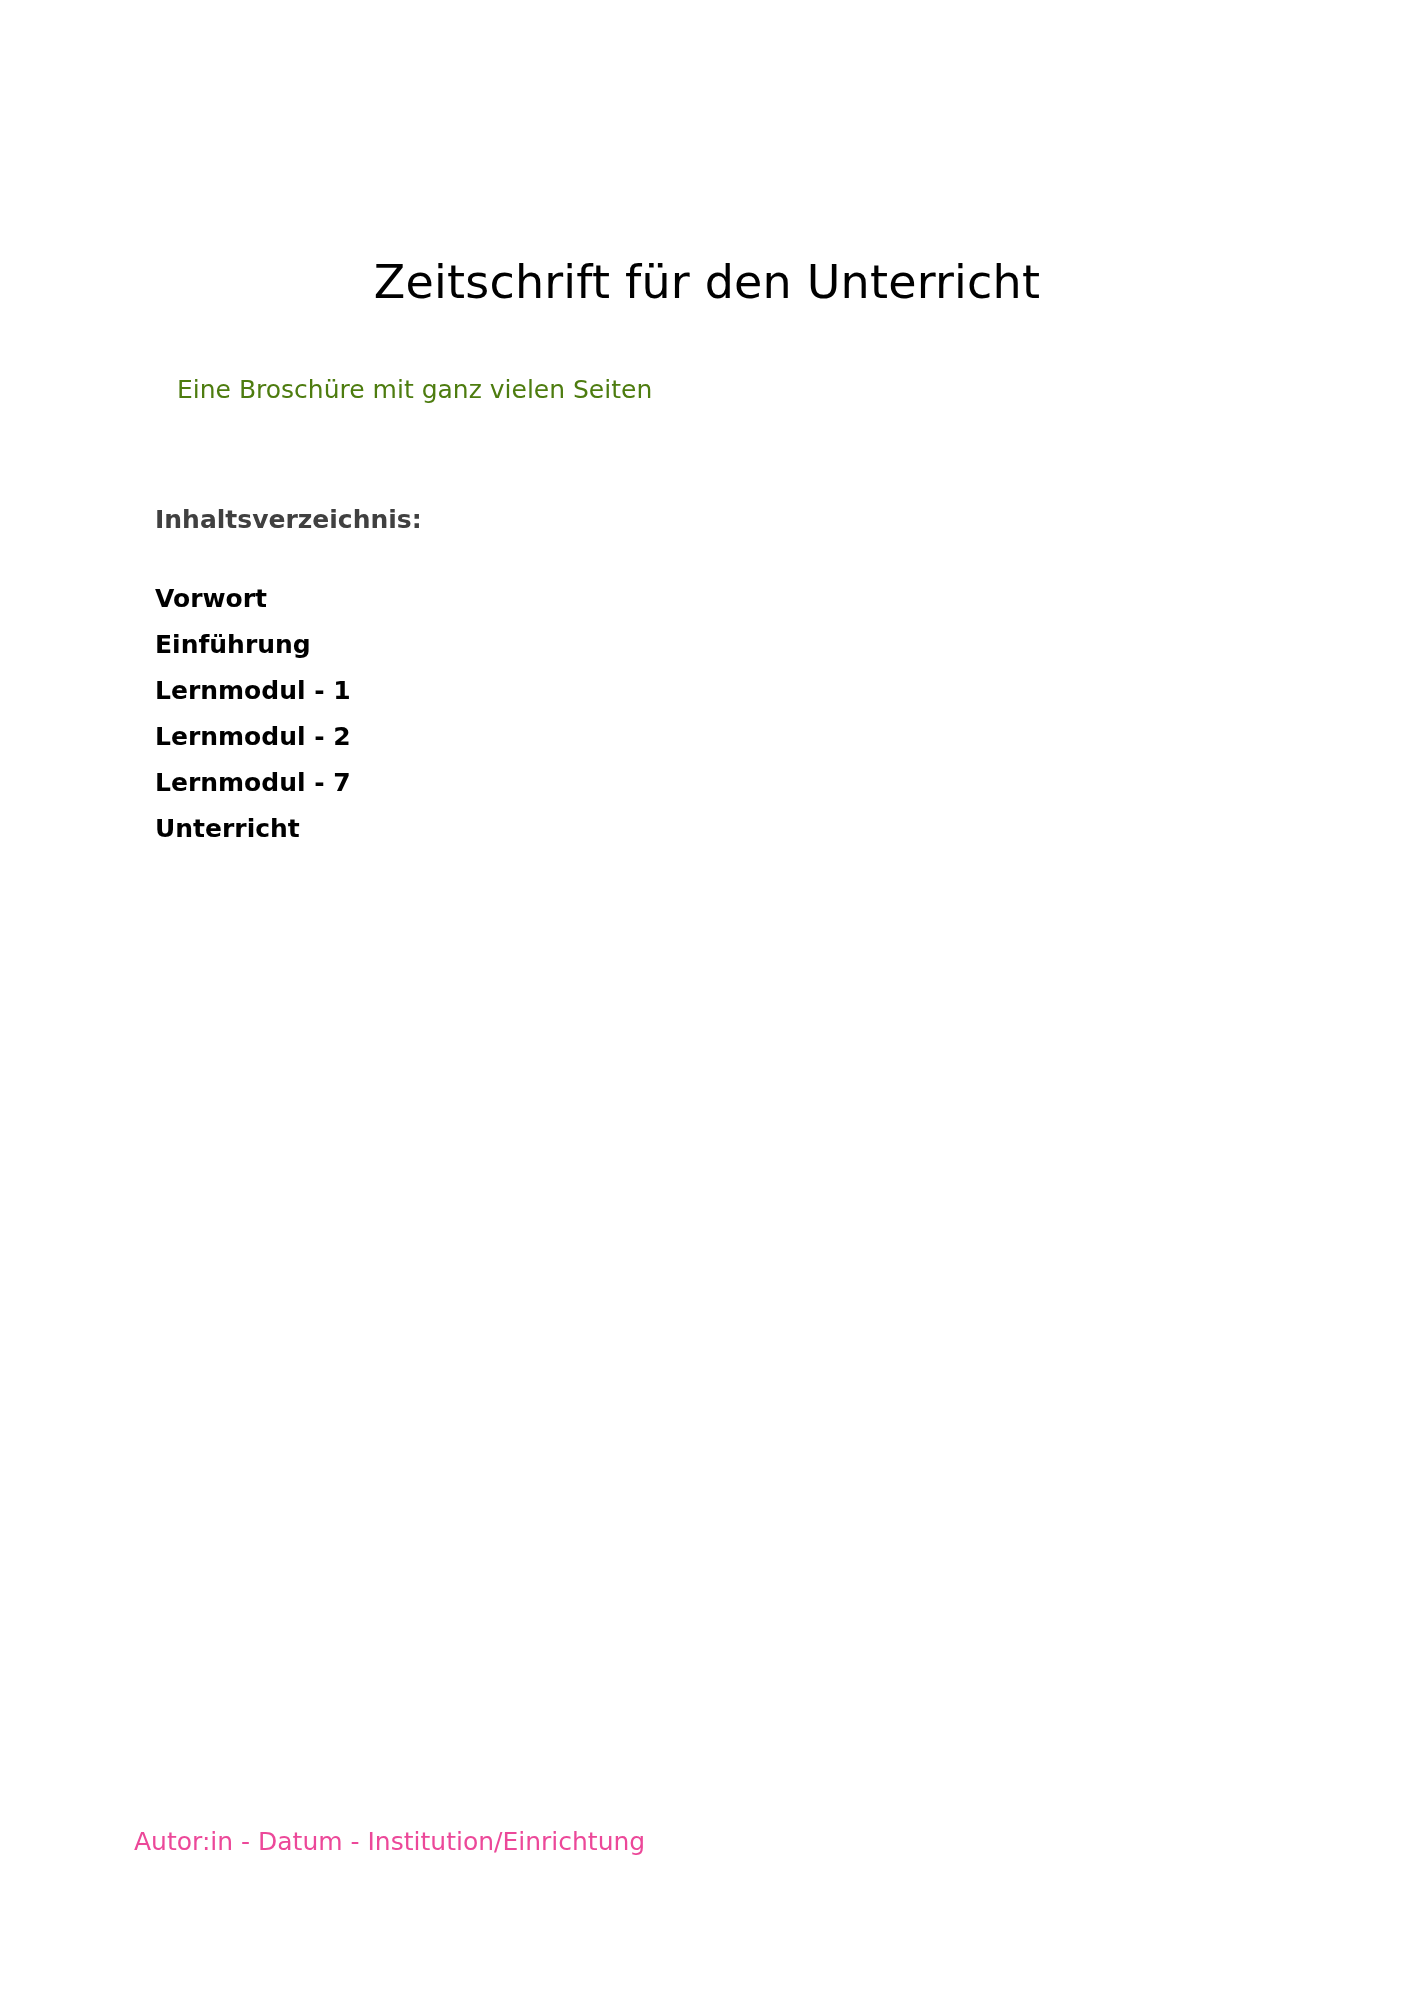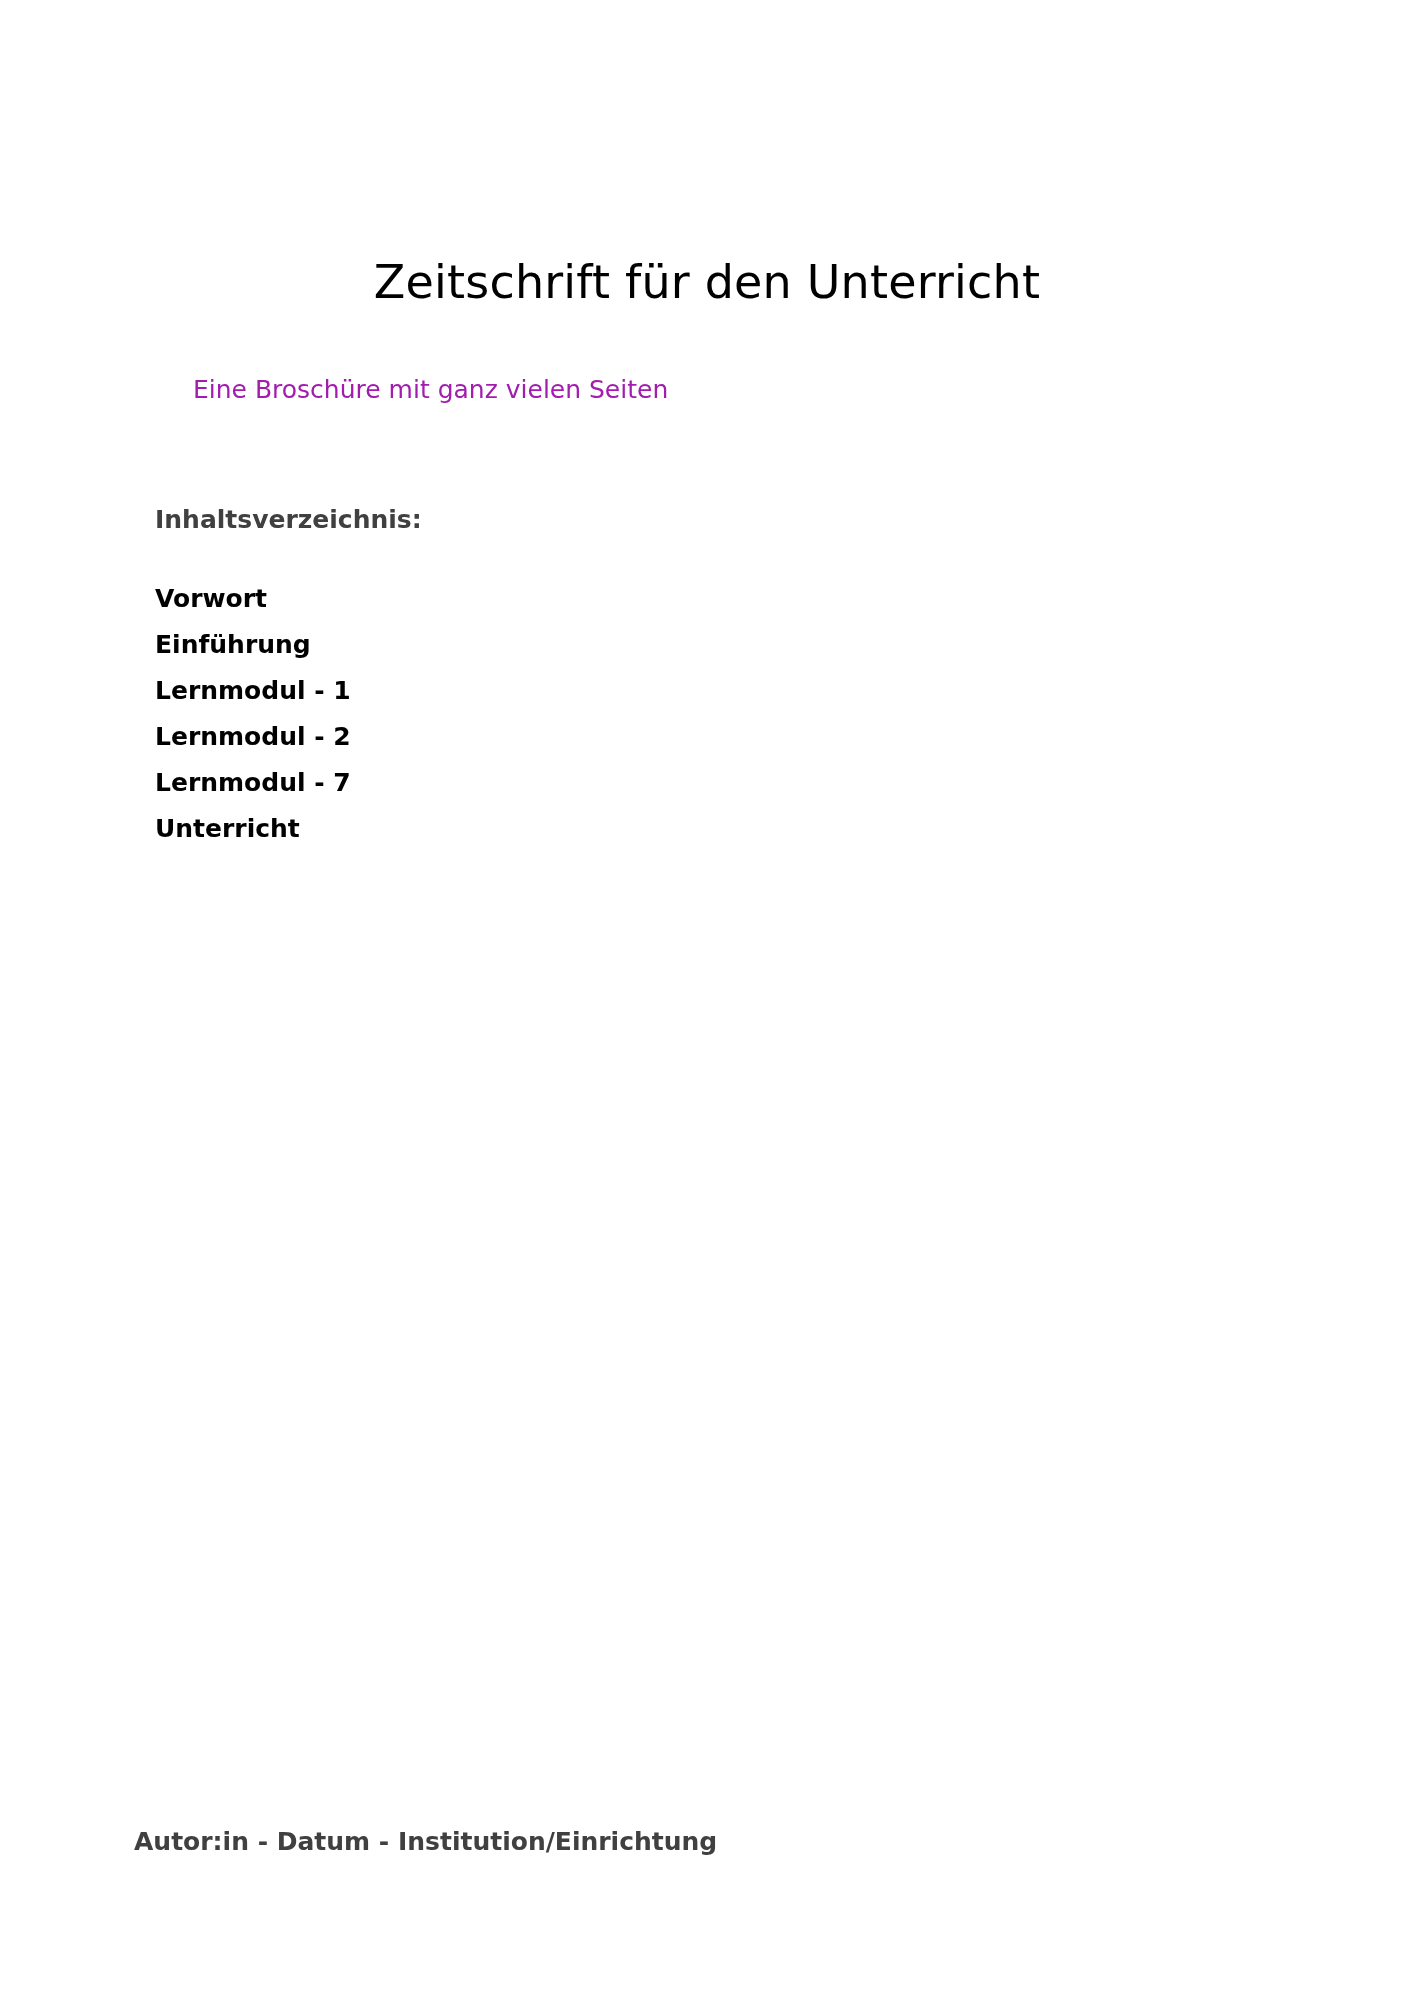--- a/index.html
+++ b/index.html
@@ -29,24 +29,24 @@
     text-align: center;
     font-size: 46px;
     font-weight: 400;
     letter-spacing: 0.2px;
     color: #000000;
     line-height: 1.2;
   }
   .subtitle {
     position: absolute;
     top: 374px;
-    left: 193px;
+    left: 177px;
     font-size: 25px;
     font-weight: 400;
-    color: #a21caf;
+    color: #4d7c0f;
     line-height: 1.3;
   }
   .toc-heading {
     position: absolute;
     top: 504px;
     left: 155px;
     font-size: 25px;
     font-weight: 700;
     color: #404040;
     line-height: 1.3;
@@ -64,22 +64,22 @@
     font-weight: 700;
     color: #000000;
     line-height: 46px;
     white-space: nowrap;
   }
   .footer-line {
     position: absolute;
     top: 1826px;
     left: 134px;
     font-size: 25px;
-    font-weight: 700;
-    color: #404040;
+    font-weight: 400;
+    color: #ec4899;
     line-height: 1.3;
   }
 </style>
 </head>
 <body>
 
 <div class="page">
 
   <h1 class="doc-title">Zeitschrift für den Unterricht</h1>
 

